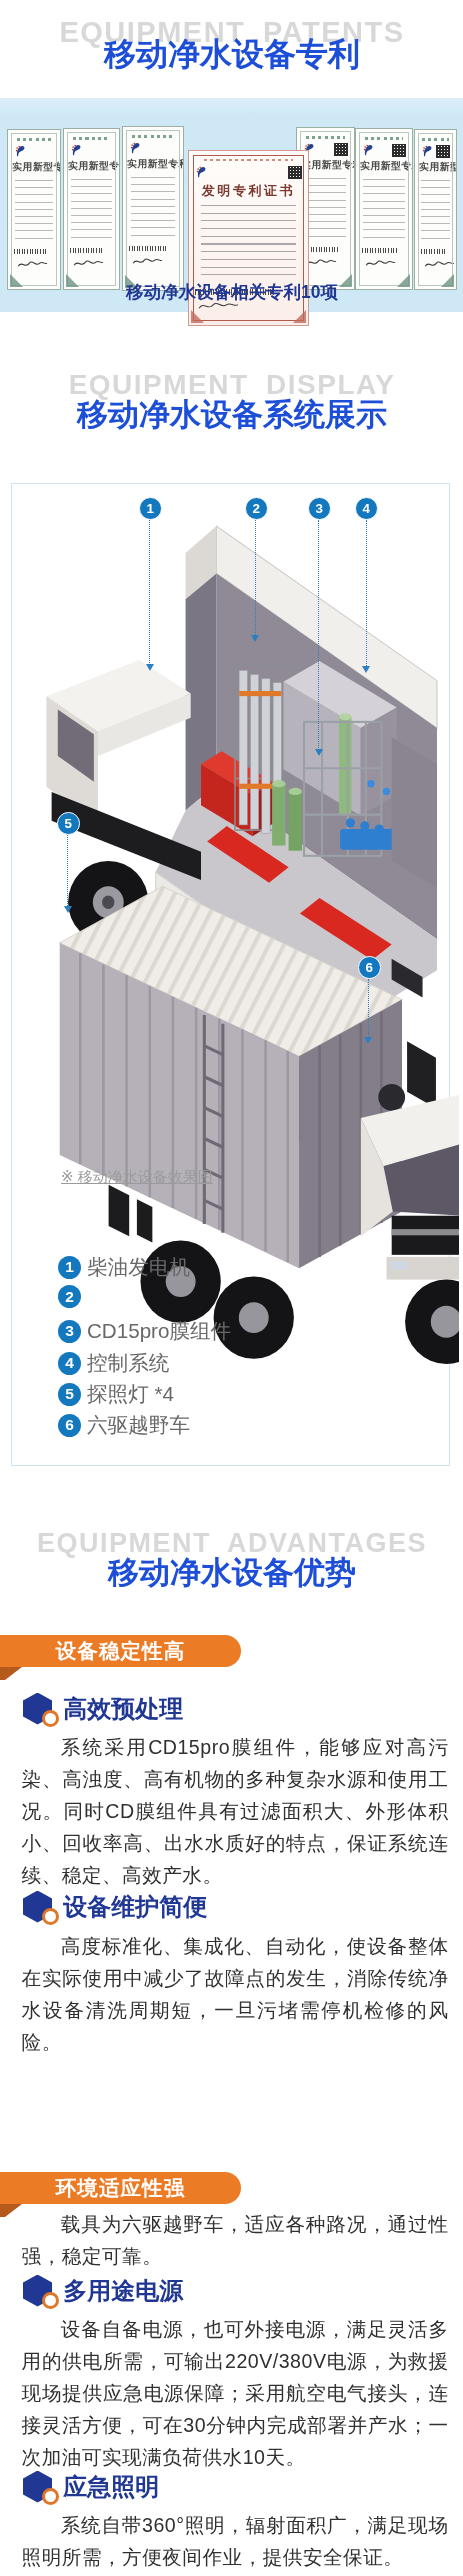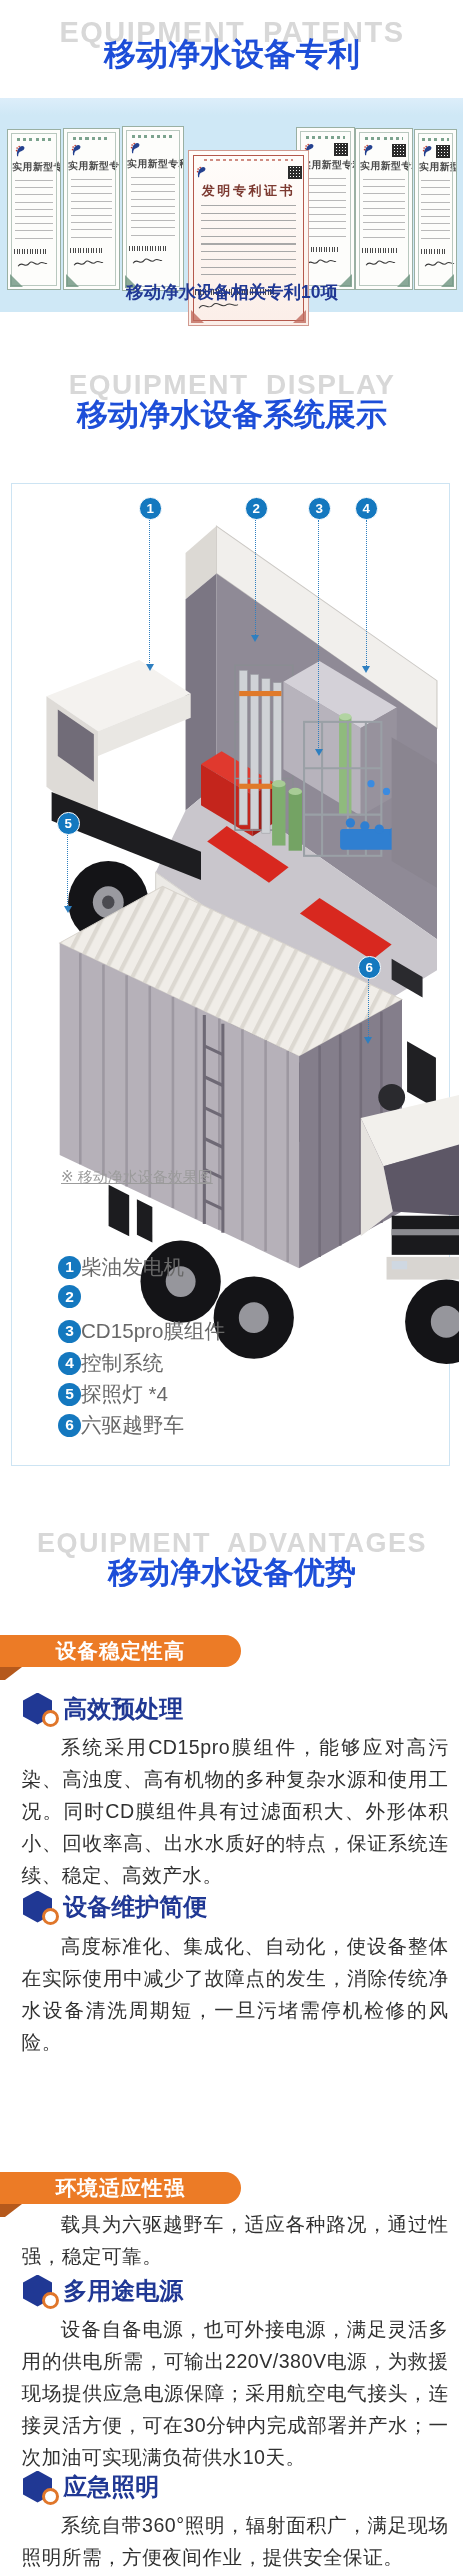--- a/index.html
+++ b/index.html
@@ -80,21 +80,21 @@
   #dl5{left:67px;top:835px;height:71px;} #dl6{left:368px;top:979px;height:58px;}
   .dotarrow{position:absolute;width:0;height:0;border-left:4.6px solid transparent;
             border-right:4.6px solid transparent;border-top:7.2px solid #2e7fc0;z-index:6;}
   #da1{left:146px;top:664px;} #da2{left:251px;top:635px;} #da3{left:315px;top:749px;}
   #da4{left:362px;top:666px;} #da5{left:64px;top:906px;} #da6{left:364px;top:1037px;}
 
   .legend-item{position:absolute;left:58px;display:flex;align-items:center;z-index:6;}
   .legend-num{width:23px;height:23px;border-radius:50%;background:#1478bf;color:#ffffff;
               font-weight:bold;font-size:15.5px;display:flex;align-items:center;justify-content:center;
               flex:0 0 23px;}
-  .legend-label{margin-left:0;font-size:20.6px;color:#686868;white-space:nowrap;}
+  .legend-label{margin-left:6px;font-size:20.6px;color:#686868;white-space:nowrap;}
   #li1{top:1253px;} #li2{top:1285px;} #li3{top:1317px;} #li4{top:1349px;} #li5{top:1380px;} #li6{top:1411px;}
 
   
   #adv-bg{top:1528px;font-size:27px;}
   #adv-title{top:1552px;font-size:31px;}
   .adv-section{position:absolute;left:0;width:464px;}
   #advA{top:1635px;} #advB{top:2172px;}
   .banner{position:relative;width:241px;height:32px;background:#ec7b26;
           border-radius:0 16px 16px 0;color:#ffffff;font-size:20.6px;font-weight:bold;
           text-align:center;line-height:32px;letter-spacing:1px;}

